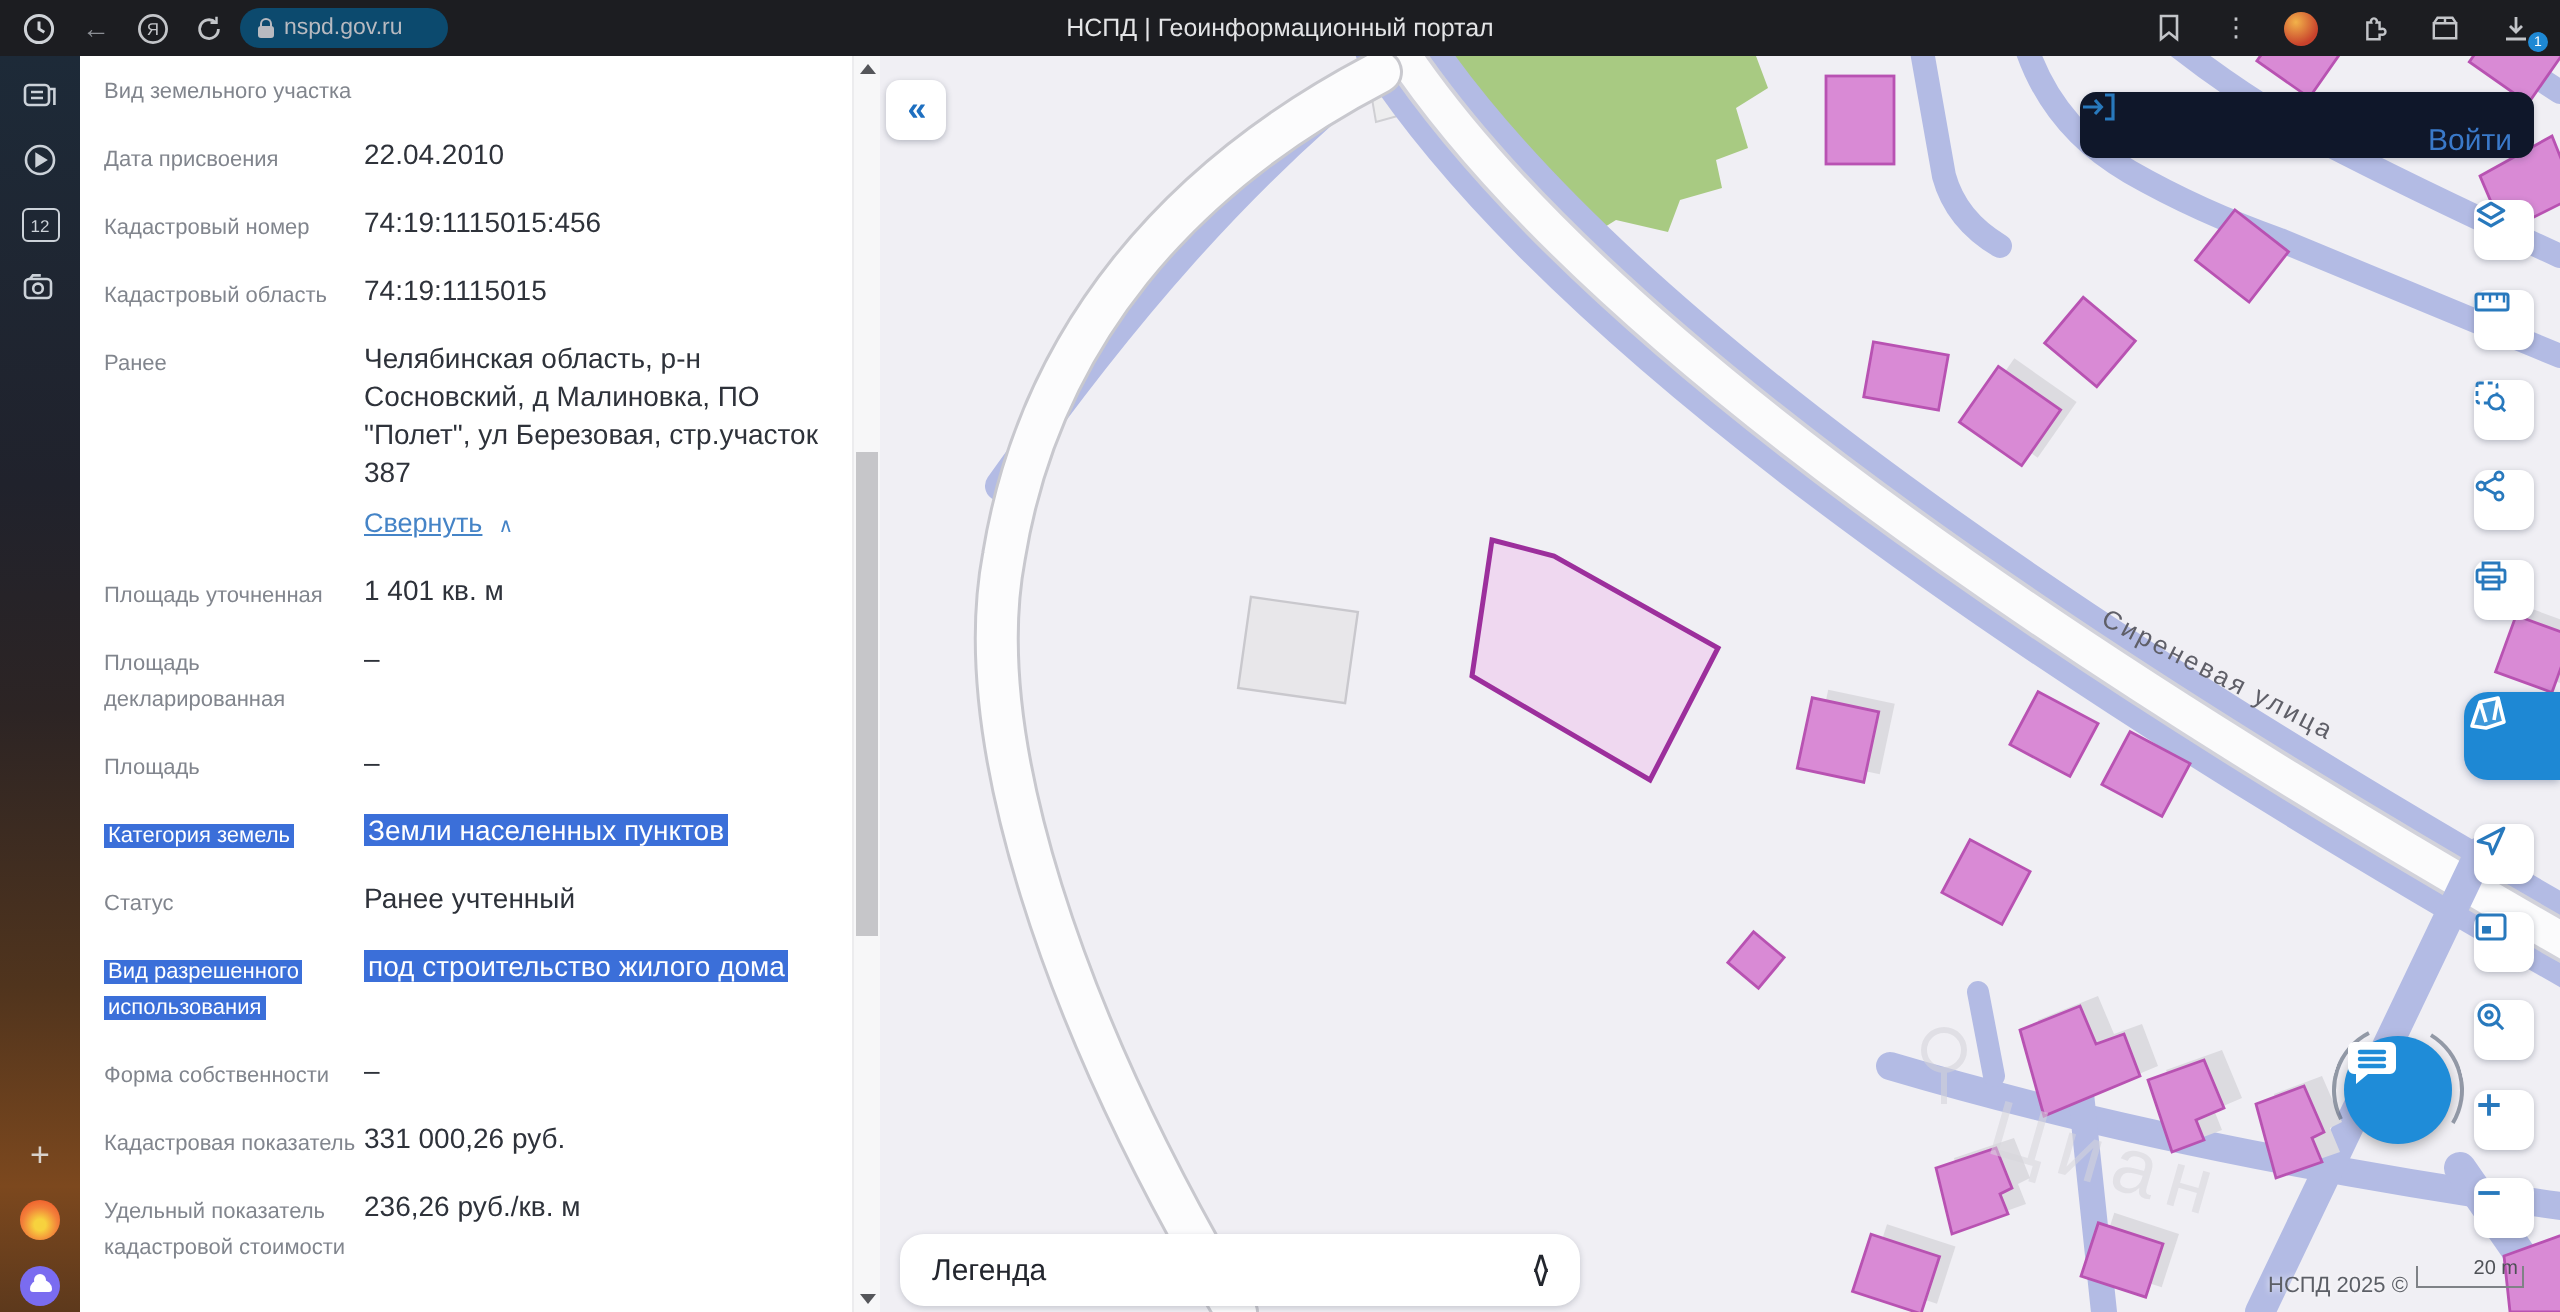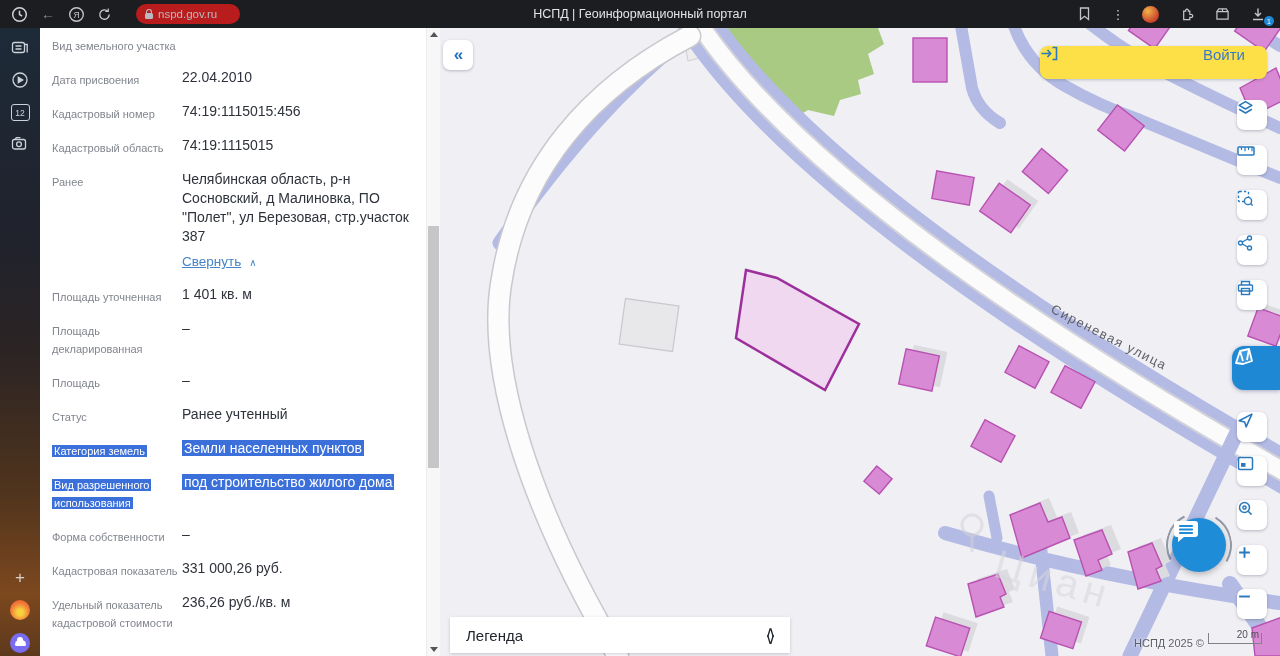--- a/index.html
+++ b/index.html
@@ -3,21 +3,21 @@
 <meta charset="utf-8">
 <style>
   html,body{margin:0;padding:0}
   body{width:1280px;height:656px;position:relative;overflow:hidden;background:#fff;
        font-family:"Liberation Sans","DejaVu Sans",sans-serif;-webkit-font-smoothing:antialiased}
 
   
   .topbar{position:absolute;left:0;top:0;width:1280px;height:28px;background:#1c1d21;z-index:40}
   .tb-ic{position:absolute;top:0;height:28px;display:flex;align-items:center;justify-content:center;color:#c3c5c9}
   .tb-ic svg{display:block}
-  .addr{position:absolute;left:136px;top:4px;height:20px;width:86px;background:#b91c1c;border-radius:11px;
+  .addr{position:absolute;left:120px;top:4px;height:20px;width:86px;background:#0c4a6e;border-radius:11px;
         display:flex;align-items:center;gap:5px;padding:0 9px;color:#b8bac0;font-size:11.5px}
   .lock{width:8px;height:6px;background:#b8bac0;border-radius:1.5px;position:relative;margin-top:3px}
   .lock::before{content:"";position:absolute;left:1px;top:-4px;width:4px;height:4px;border:1.4px solid #b8bac0;
                 border-bottom:none;border-radius:3px 3px 0 0}
   .tab-title{position:absolute;left:0;right:0;top:0;height:28px;display:flex;align-items:center;justify-content:center;
              color:#e3e4e6;font-size:12.5px;pointer-events:none}
   .avatar{width:17px;height:17px;border-radius:50%;background:radial-gradient(circle at 35% 30%,#f2b24a,#c8422c 70%)}
   .dl-badge{position:absolute;right:-4px;bottom:2px;width:10px;height:10px;border-radius:50%;background:#1e88d4;
             color:#fff;font-size:7px;display:flex;align-items:center;justify-content:center}
 
@@ -48,34 +48,34 @@
   .arr.up{top:4px;border-bottom:5px solid #55565a}
   .arr.down{bottom:4px;border-top:5px solid #55565a}
 
   
   .map{position:absolute;left:440px;top:28px;width:840px;height:628px;background:#f0eff4;z-index:10;overflow:hidden}
   .map svg{position:absolute;left:0;top:0}
   .mbtn{position:absolute;width:30px;height:30px;background:#fff;border-radius:7px;box-shadow:0 1px 3px rgba(40,50,70,.3);
         display:flex;align-items:center;justify-content:center;cursor:pointer}
   .mbtn svg{display:block}
   .collapse-btn{left:3px;top:12px;color:#1e6fc0;font-size:17px;font-weight:bold;letter-spacing:-1px}
-  .login-bar{position:absolute;left:600px;top:18px;width:227px;height:33px;background:#fde047;border-radius:8px;
-             box-shadow:0 1px 3px rgba(40,50,70,.25);display:flex;align-items:flex-start;justify-content:flex-end;
-             gap:8px;padding-right:22px;box-sizing:border-box;cursor:pointer}
+  .login-bar{position:absolute;left:600px;top:18px;width:227px;height:33px;background:#0f172a;border-radius:8px;
+             box-shadow:0 1px 3px rgba(40,50,70,.25);display:flex;align-items:flex-end;justify-content:flex-end;
+             gap:8px;padding-right:11px;box-sizing:border-box;cursor:pointer}
   .login-bar span{color:#3a79c9;font-size:15px}
   .tgroup .mbtn{left:797px}
   .basemap-btn{position:absolute;left:792px;top:318px;width:48px;height:44px;background:#1e88d4;border-radius:12px 0 0 12px;
                box-shadow:0 1px 4px rgba(20,40,80,.35);display:flex;align-items:center;justify-content:center;cursor:pointer}
   .chat-wrap{position:absolute;left:726px;top:484px;width:66px;height:66px}
   .chat-wrap::before,.chat-wrap::after{content:"";position:absolute;inset:0;border-radius:50%;border:2.5px solid transparent}
   .chat-wrap::before{border-left-color:rgba(96,106,125,.65);transform:rotate(18deg)}
   .chat-wrap::after{border-right-color:rgba(96,106,125,.65);transform:rotate(-14deg)}
   .chat-btn{position:absolute;left:6px;top:6px;width:54px;height:54px;border-radius:50%;background:#1f8cd8;
             display:flex;align-items:center;justify-content:center;box-shadow:0 2px 6px rgba(0,0,0,.28);cursor:pointer}
-  .legend-bar{position:absolute;left:10px;top:589px;width:340px;height:36px;background:#fff;border-radius:0;
+  .legend-bar{position:absolute;left:10px;top:589px;width:340px;height:36px;background:#fff;border-radius:12px;
               box-shadow:0 1px 3px rgba(40,50,70,.22);display:flex;align-items:center;justify-content:space-between;
               padding:0 14px 0 16px;box-sizing:border-box;cursor:pointer}
   .legend-bar span{font-size:15px;color:#23262e}
   .updown{display:flex;flex-direction:column;line-height:7px;font-size:9px;color:#3a3d45}
   .attrib{position:absolute;left:694px;top:609px;font-size:11px;color:#5c5f66;text-shadow:0 0 3px #fff}
   .scale{position:absolute;left:768px;top:605px;width:52px;height:10px;border-left:1.5px solid #7f8287;
          border-right:1.5px solid #7f8287;border-bottom:1.5px solid #7f8287;display:flex;justify-content:flex-end}
   .scale span{font-size:10px;color:#4e5156;margin-top:-4px;background:transparent;padding:0 2px}
 </style>
 </head>
@@ -205,27 +205,27 @@
     <div class="plab"><span class="labtxt">Площадь декларированная</span></div>
     <div class="pval"><span class="valtxt">–</span></div>
   </div>
 
   <div class="prow">
     <div class="plab"><span class="labtxt">Площадь</span></div>
     <div class="pval"><span class="valtxt">–</span></div>
   </div>
 
   <div class="prow">
+    <div class="plab"><span class="labtxt hl">Категория земель</span></div>
+    <div class="pval"><span class="valtxt hl">Земли населенных пунктов</span></div>
+  </div>
+
+  <div class="prow">
     <div class="plab"><span class="labtxt">Статус</span></div>
     <div class="pval"><span class="valtxt">Ранее учтенный</span></div>
-  </div>
-
-  <div class="prow">
-    <div class="plab"><span class="labtxt hl">Категория земель</span></div>
-    <div class="pval"><span class="valtxt hl">Земли населенных пунктов</span></div>
   </div>
 
   <div class="prow">
     <div class="plab"><span class="labtxt hl">Вид разрешенного использования</span></div>
     <div class="pval"><span class="valtxt hl">под строительство жилого дома</span></div>
   </div>
 
   <div class="prow">
     <div class="plab"><span class="labtxt">Форма собственности</span></div>
     <div class="pval"><span class="valtxt">–</span></div>

